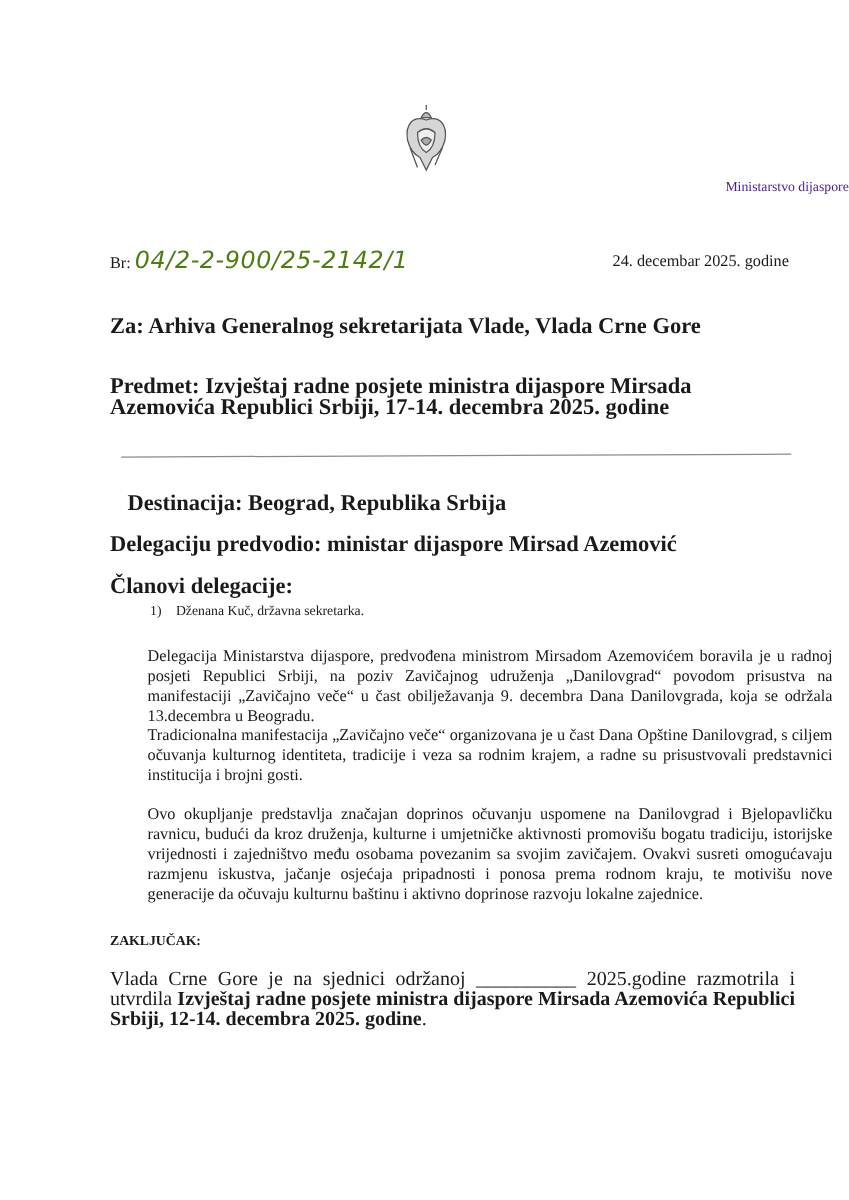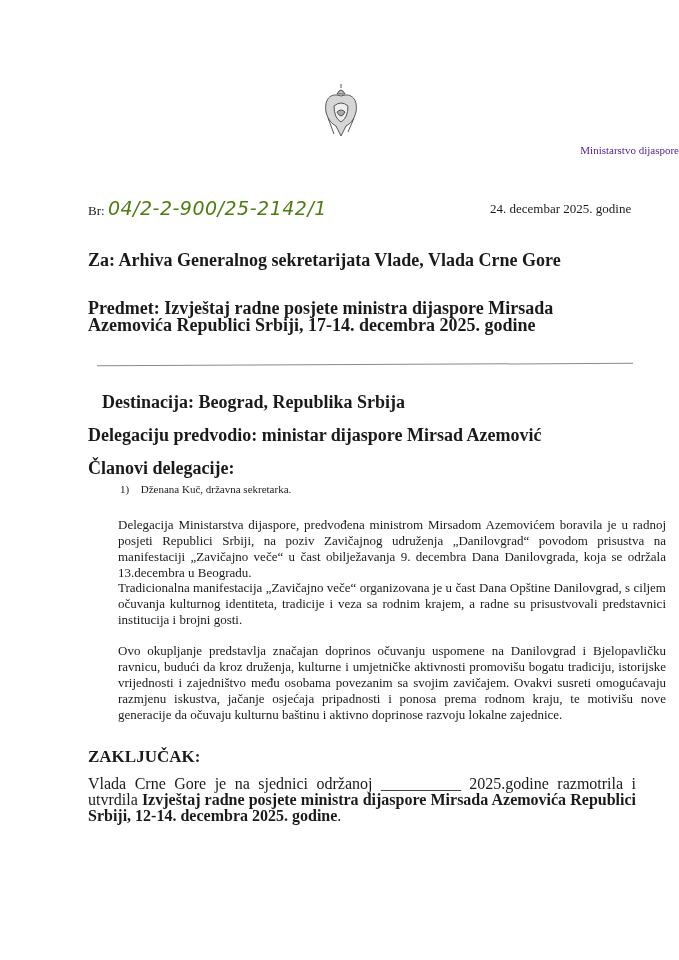--- a/index.html
+++ b/index.html
@@ -21,21 +21,21 @@
     .rule { left: 97px; top: 364px; width: 536px; height: 1px; background: #8a8a8a; transform: rotate(-0.25deg); }
     .dest { left: 102px; top: 392px; }
     .deleg { left: 88px; top: 425px; }
     .clanovi { left: 88px; top: 458px; }
     .member { left: 120px; top: 483px; font-size: 11px; }
     .member .num { display: inline-block; width: 18px; }
     .para { left: 88px; width: 548px; font-size: 13px; line-height: 16px; text-align: justify; margin-left: 30px; }
     .p1 { top: 517px; }
     .p2 { top: 580px; }
     .p3 { top: 643px; }
-    .zak { left: 88px; top: 747px; font-weight: bold; font-size: 17px; }
+    .zak { left: 88px; top: 747px; font-weight: bold; font-size: 11px; }
     .concl { left: 88px; top: 776px; width: 548px; font-size: 16px; line-height: 16px; text-align: justify; }
   </style>
 </head>
 <body>
 
 <svg class="abs crest" viewBox="0 0 38 60">
   <g fill="none" stroke="#555" stroke-width="1">
     <path d="M15 12 Q19 4 23 12 Z" fill="#bbb"></path>
     <line x1="19" y1="2" x2="19" y2="6"></line>
     <path d="M19 14 C8 10 2 18 4 30 C6 38 10 42 14 44 L19 54 L24 44 C28 42 32 38 34 30 C36 18 30 10 19 14 Z" fill="#d6d6d6"></path>

